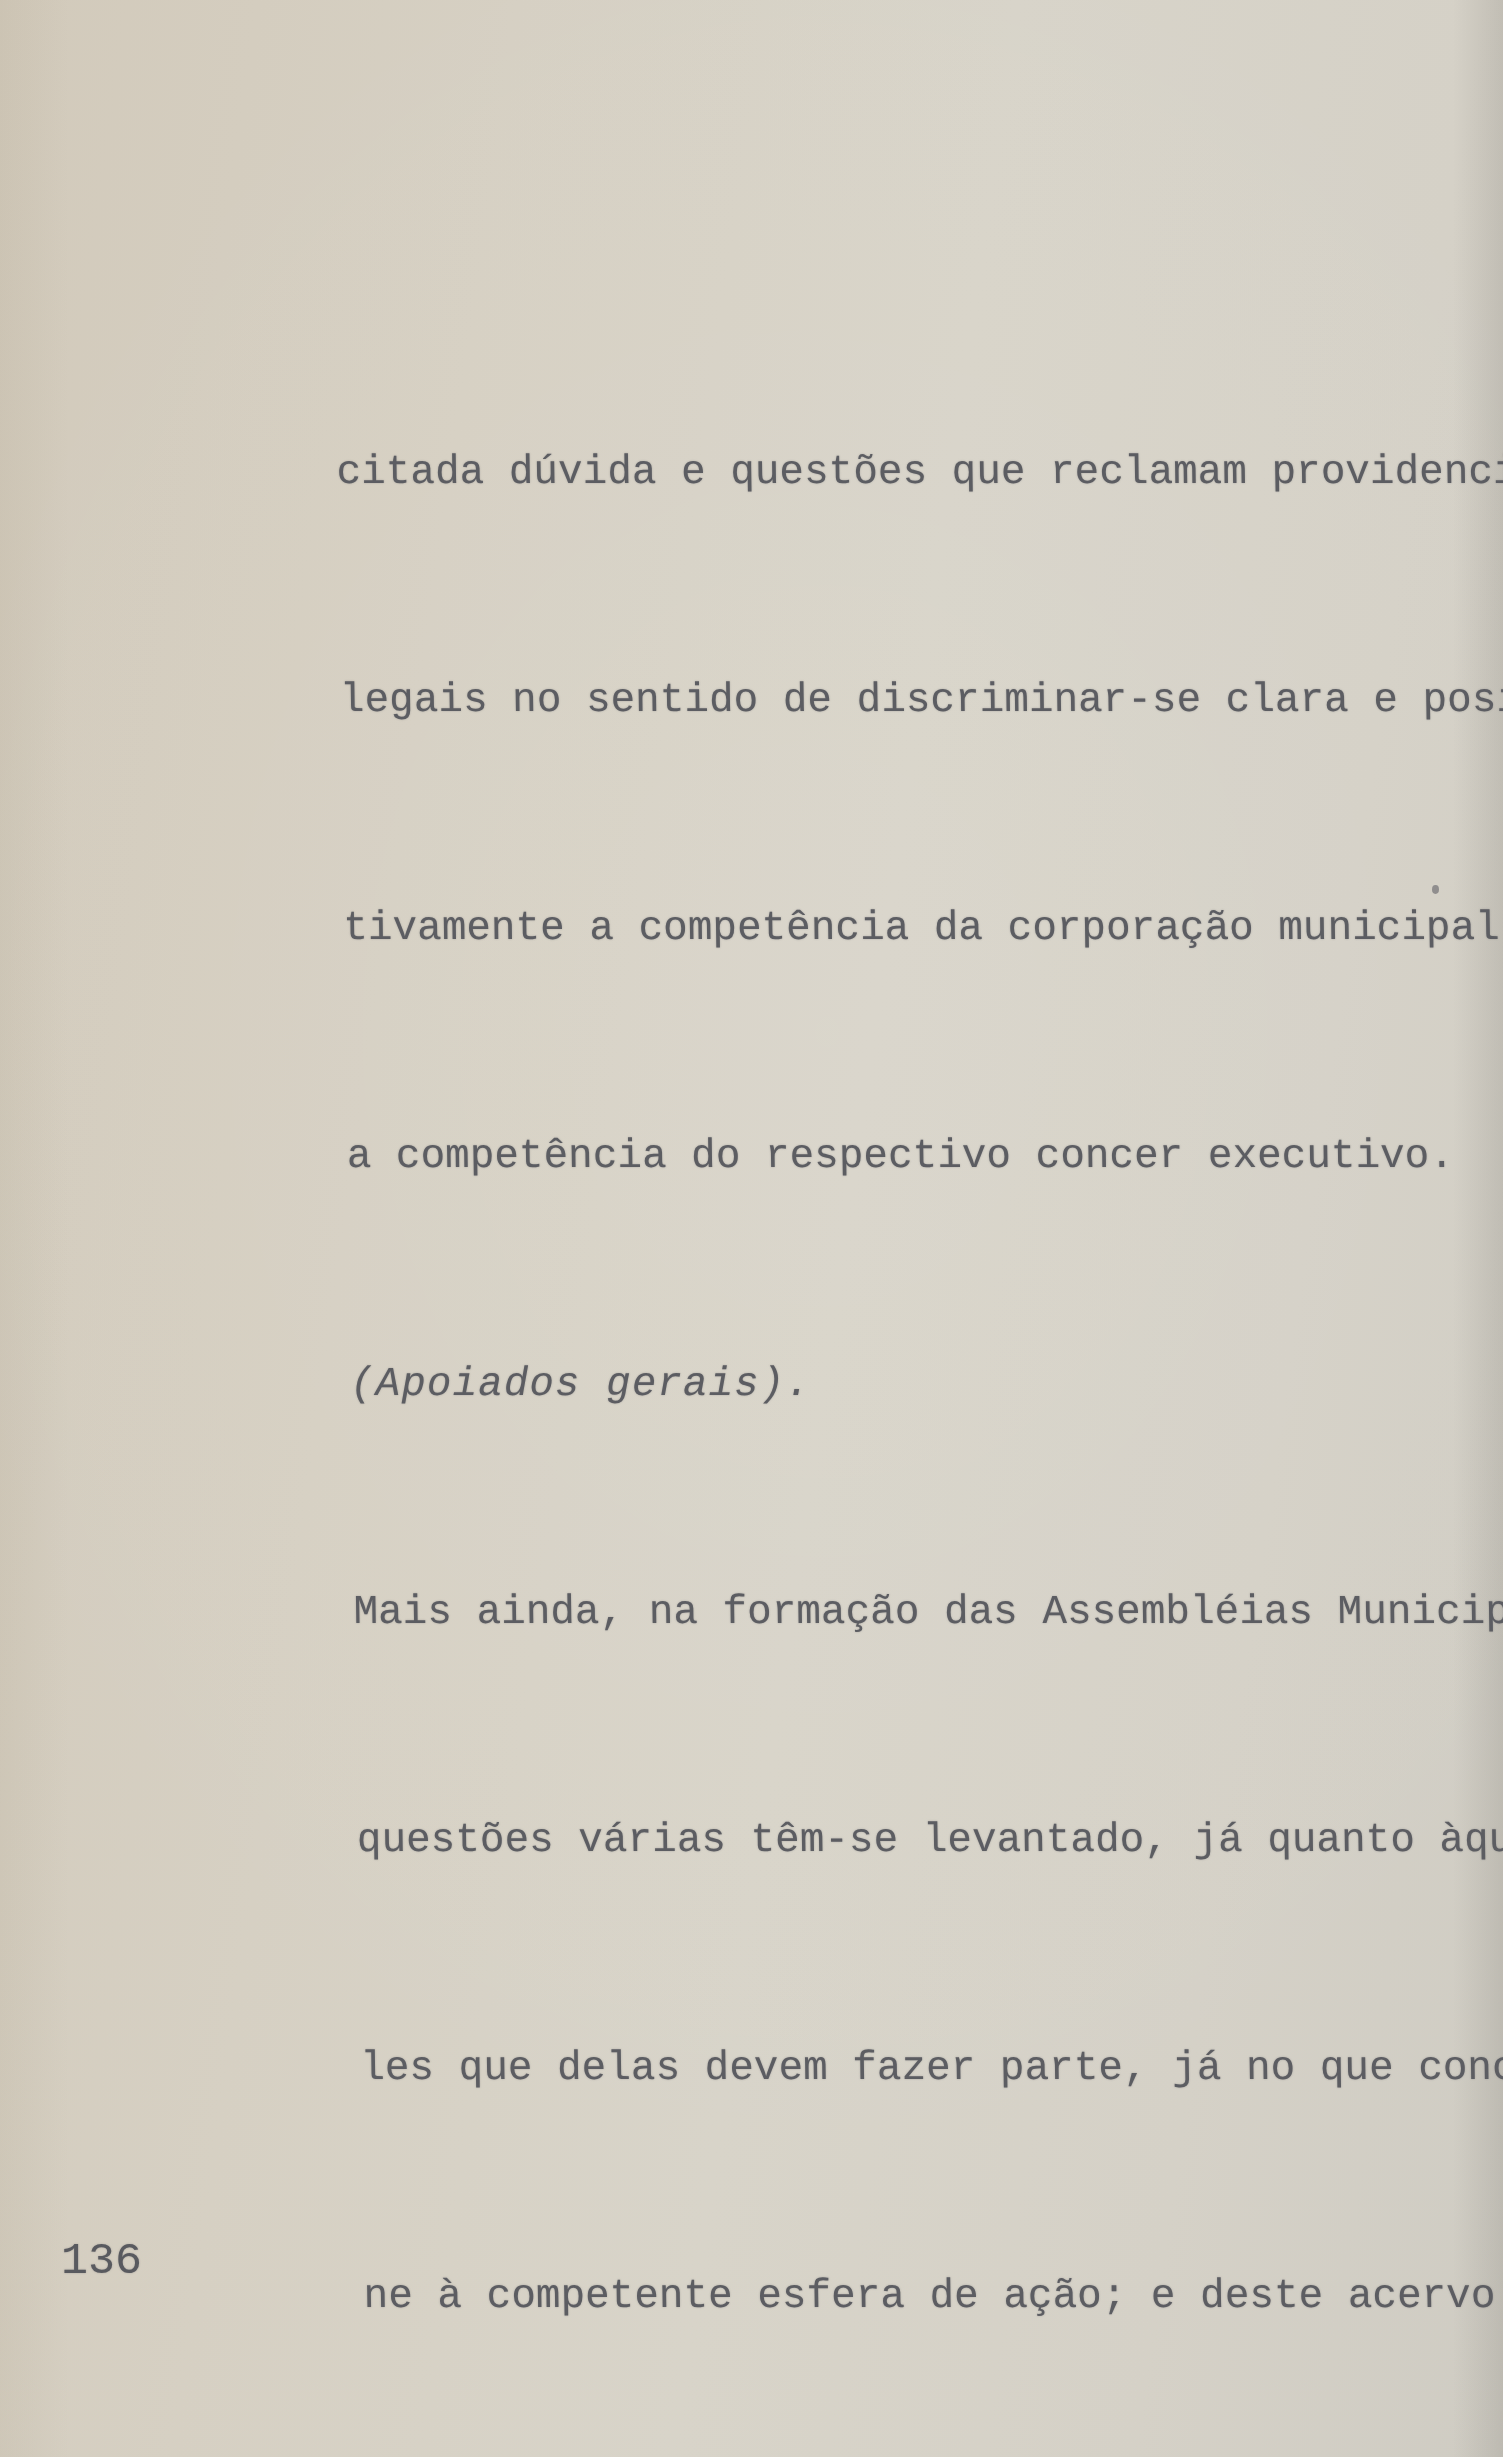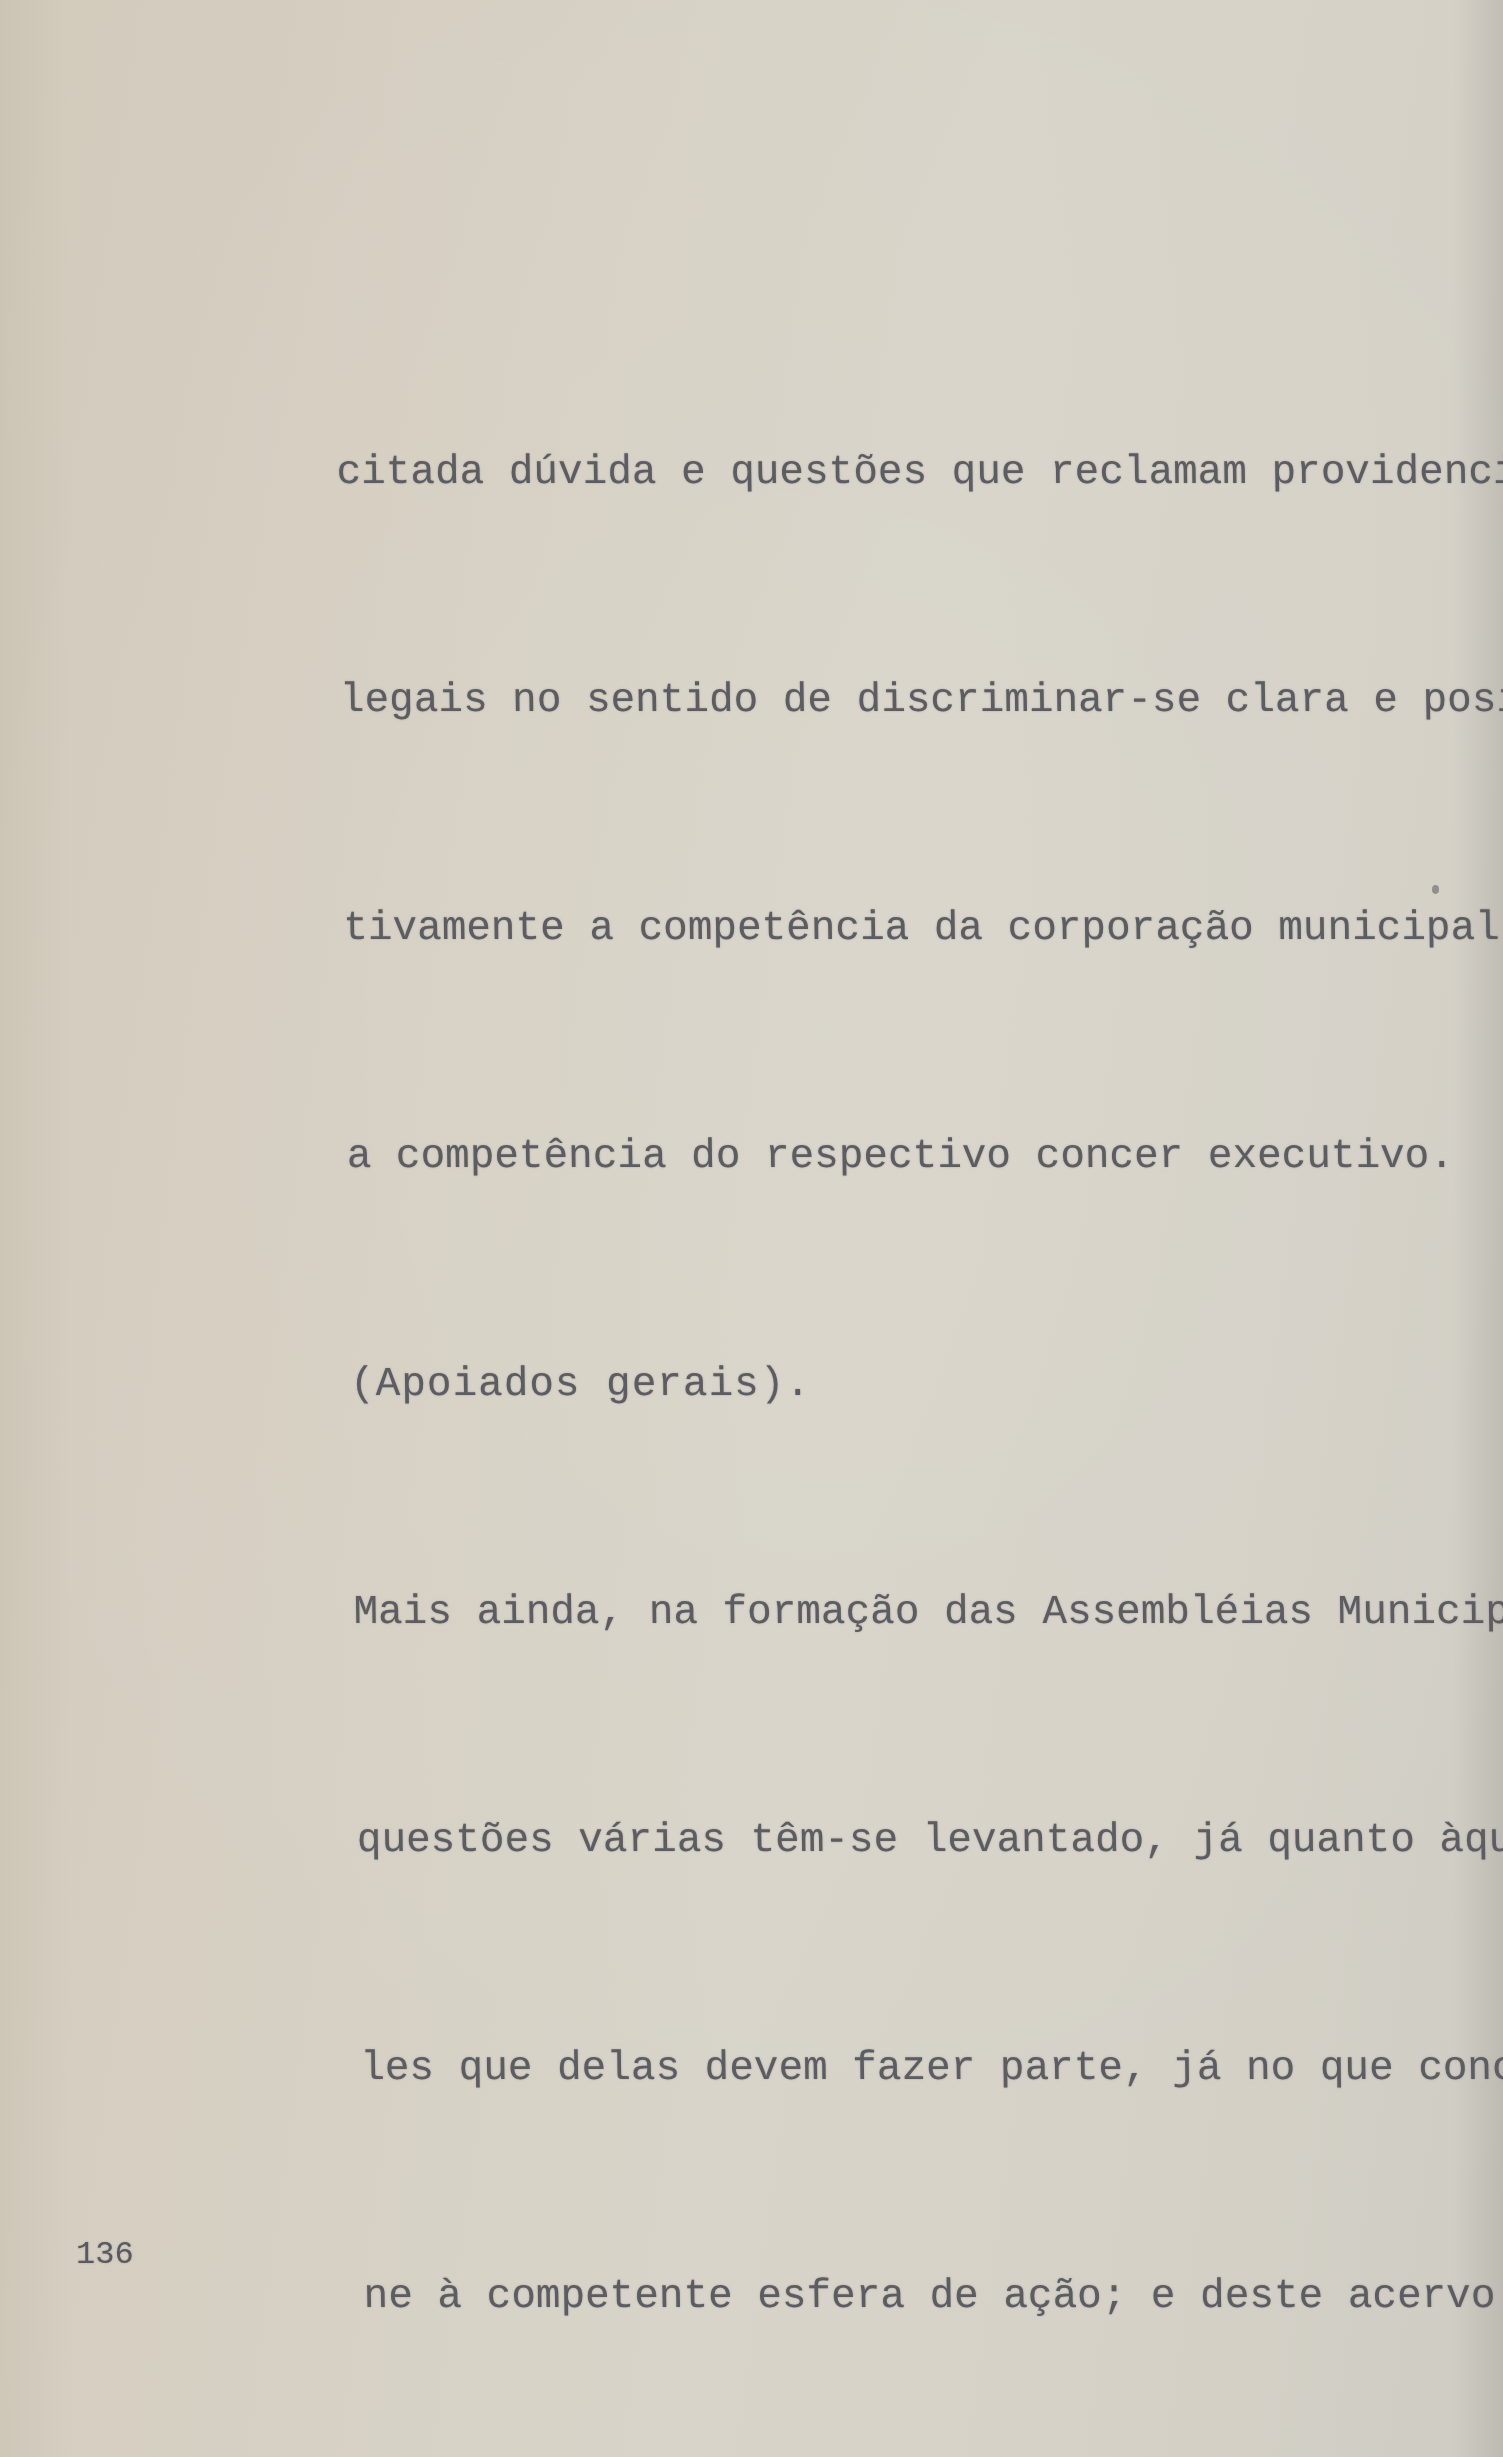--- a/index.html
+++ b/index.html
@@ -18,31 +18,32 @@
   .text-block {
     position:absolute; left:185px; top:206px;
     font-size:41px; line-height:76px;
     color:#5c5d62; white-space:pre;
     text-shadow:0 0 2px rgba(92,93,98,.40);
     transform:skewX(0.85deg); transform-origin:0 0;
   }
   .line { display:block; }
   .line-text { display:inline; }
   .line-text.italic {
+    font-style:italic;
     letter-spacing:1px;
   }
   .line-text.underscore::after {
     content:""; display:inline-block;
     width:26.5px; height:3.9px; margin-left:-26.5px;
     background:#5c5d62; vertical-align:-14.7px;
     box-shadow:0 0 1px rgba(92,93,98,.5);
   }
   .page-number {
-    position:absolute; left:76px; top:2239px;
-    font-size:32px; line-height:1; color:#595a5f;
+    position:absolute; left:61px; top:2239px;
+    font-size:45px; line-height:1; color:#595a5f;
     text-shadow:0 0 2px rgba(90,90,95,.4);
   }
   .speck {
     position:absolute; border-radius:50%;
     background:rgba(88,88,94,.55); filter:blur(0.5px);
   }
   #speck-right { left:1432px; top:885px; width:6.9px; height:8.8px; }
 </style>
 </head>
 <body>

